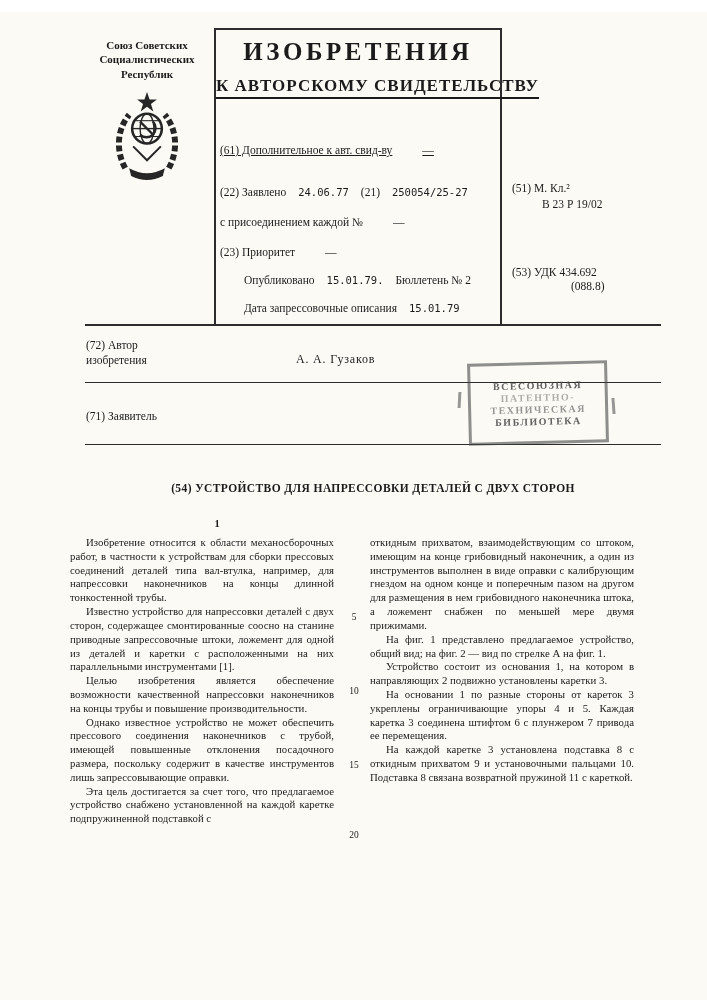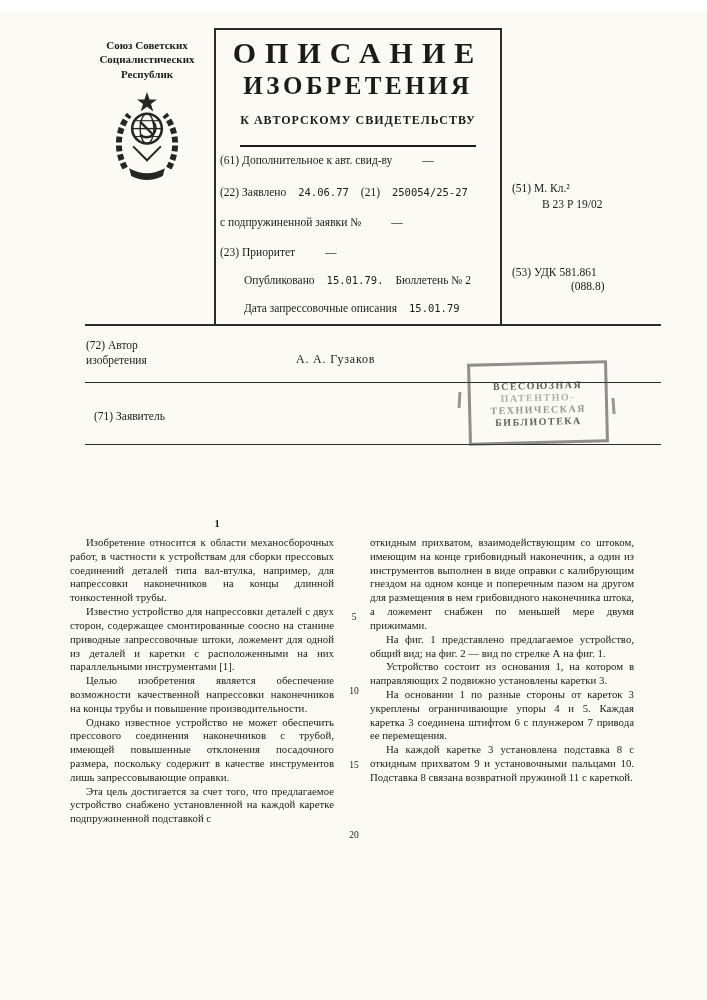--- a/index.html
+++ b/index.html
@@ -23,48 +23,48 @@
   .rule-vright { left:500px; top:16px;  width:2px;   height:296px; }
   .rule-main   { left:85px;  top:312px; width:576px; height:2px; }
   .rule-author { left:85px;  top:370px; width:576px; height:1px; }
   .rule-zay    { left:85px;  top:432px; width:576px; height:1px; }
 
   
   .doc-title { position:absolute; left:216px; top:24px; width:284px; text-align:center; }
   .t1 { font-size:30px; font-weight:bold; letter-spacing:9px; white-space:nowrap; }
   .t2 { font-size:25px; font-weight:bold; letter-spacing:3.5px; margin-top:2px; white-space:nowrap; }
   .t3 { margin-top:10px; }
-  .t3-inner { font-size:12px; font-weight:bold; letter-spacing:1px; border-bottom:2px solid #1b1b1b; padding-bottom:18px; white-space:nowrap; }
+  .t3-inner { font-size:17px; font-weight:bold; letter-spacing:1px; border-bottom:2px solid #1b1b1b; padding-bottom:2px; white-space:nowrap; }
 
   
   .docnum { position:absolute; left:508px; top:36px; white-space:nowrap; }
   .docnum .small { font-size:12px; font-weight:bold; vertical-align:top; margin-right:3px; }
   .docnum .big { font-size:28px; font-weight:bold; letter-spacing:2px; }
 
   
   .brow { position:absolute; left:220px; font-size:11.5px; white-space:nowrap; }
-  .r61   { top:142px; }
+  .r61   { top:132px;text-decoration:underline; }
   .r22   { top:174px; }
   .rannex{ top:204px; }
   .r23   { top:234px; }
   .rpub  { top:262px; left:244px; }
   .rdate { top:290px; left:244px; }
   .mono { font-family:"DejaVu Sans Mono",monospace; font-size:10.5px; }
   .dash { margin-left:30px; }
   .gap  { margin-left:12px; }
 
   .ipc { position:absolute; left:512px; top:170px; font-size:11.5px; }
   .ipc-val { margin-top:4px; margin-left:30px; }
   .udk { position:absolute; left:512px; top:254px; font-size:11.5px; }
   .udk2 { margin-left:48px; margin-top:2px;padding-left:11px; }
 
   
   .f72 { position:absolute; left:86px; top:326px; width:112px; font-size:11.5px; line-height:1.3; }
   .author { position:absolute; left:296px; top:340px; font-size:12px; letter-spacing:0.8px; }
-  .f71 { position:absolute; left:94px; top:398px; font-size:11.5px; }
+  .f71 { position:absolute; left:86px; top:398px; font-size:11.5px; }
 
   
   .stamp {
     position:absolute; left:468px; top:350px; width:140px; height:82px;
     border:3px solid rgba(70,70,70,0.6); transform:rotate(-1.4deg);
     display:flex; flex-direction:column; justify-content:center; align-items:center;
     gap:1px; color:rgba(70,70,70,0.85); font-size:10px; font-weight:bold; letter-spacing:1.5px;
   }
   .stamp .l2 { opacity:0.5; }
   .stamp .l3 { opacity:0.65; }
@@ -114,69 +114,69 @@
   </div>
 
   <div class="rule rule-top"></div>
   <div class="rule rule-vleft"></div>
   <div class="rule rule-vright"></div>
   <div class="rule rule-main"></div>
   <div class="rule rule-author"></div>
   <div class="rule rule-zay"></div>
 
   <div class="doc-title">
-    <div class="t1">ОПИСАНИЕ</div>
     <div class="t2">ИЗОБРЕТЕНИЯ</div>
     <div class="t3">
       <span class="t3-inner">К АВТОРСКОМУ СВИДЕТЕЛЬСТВУ</span>
     </div>
   </div>
 
 
   <div class="brow r61">
     <span>(61) Дополнительное к авт. свид-ву</span><span class="dash">—</span>
   </div>
   <div class="brow r22">
     <span>(22) Заявлено</span><span class="gap mono">24.06.77</span><span class="gap">(21)</span><span class="gap mono">250054/25-27</span>
   </div>
   <div class="brow rannex">
-    <span>с подпружиненной заявки №</span><span class="dash">—</span>
+    <span>с присоединением каждой №</span><span class="dash">—</span>
   </div>
   <div class="brow r23">
     <span>(23) Приоритет</span><span class="dash">—</span>
   </div>
   <div class="brow rpub">
     <span>Опубликовано</span><span class="gap mono">15.01.79.</span><span class="gap">Бюллетень № 2</span>
   </div>
   <div class="brow rdate">
     <span>Дата запрессовочные описания</span><span class="gap mono">15.01.79</span>
   </div>
 
   <div class="ipc">
     <div>(51) М. Кл.²</div>
     <div class="ipc-val">В 23 Р 19/02</div>
   </div>
   <div class="udk">
-    <div><span>(53) УДК</span> <span>581.861</span></div>
+    <div><span>(53) УДК</span> <span>434.692</span></div>
     <div class="udk2">(088.8)</div>
   </div>
 
   <div class="f72">(72) Автор изобретения</div>
   <div class="author">А. А. Гузаков</div>
   <div class="f71">(71) Заявитель</div>
 
   <div class="stamp">
     <span>ВСЕСОЮЗНАЯ</span>
     <span class="l2">ПАТЕНТНО-</span>
     <span class="l3">ТЕХНИЧЕСКАЯ</span>
     <span>БИБЛИОТЕКА</span>
   </div>
   <div class="stamp-tick tick-left"></div>
   <div class="stamp-tick tick-right"></div>
 
+  <div class="title54">(54) УСТРОЙСТВО ДЛЯ НАПРЕССОВКИ ДЕТАЛЕЙ С ДВУХ СТОРОН</div>
 
   <div class="colnum">1</div>
 
   <div class="col col1">
     <p>Изобретение относится к области механосборочных работ, в частности к устройствам для сборки прессовых соединений деталей типа вал-втулка, например, для напрессовки наконечников на концы длинной тонкостенной трубы.</p>
     <p>Известно устройство для напрессовки деталей с двух сторон, содержащее смонтированные соосно на станине приводные запрессовочные штоки, ложемент для одной из деталей и каретки с расположенными на них параллельными инструментами [1].</p>
     <p>Целью изобретения является обеспечение возможности качественной напрессовки наконечников на концы трубы и повышение производительности.</p>
     <p>Однако известное устройство не может обеспечить прессового соединения наконечников с трубой, имеющей повышенные отклонения посадочного размера, поскольку содержит в качестве инструментов лишь запрессовывающие оправки.</p>
     <p>Эта цель достигается за счет того, что предлагаемое устройство снабжено установленной на каждой каретке подпружиненной подставкой с</p>
   </div>

